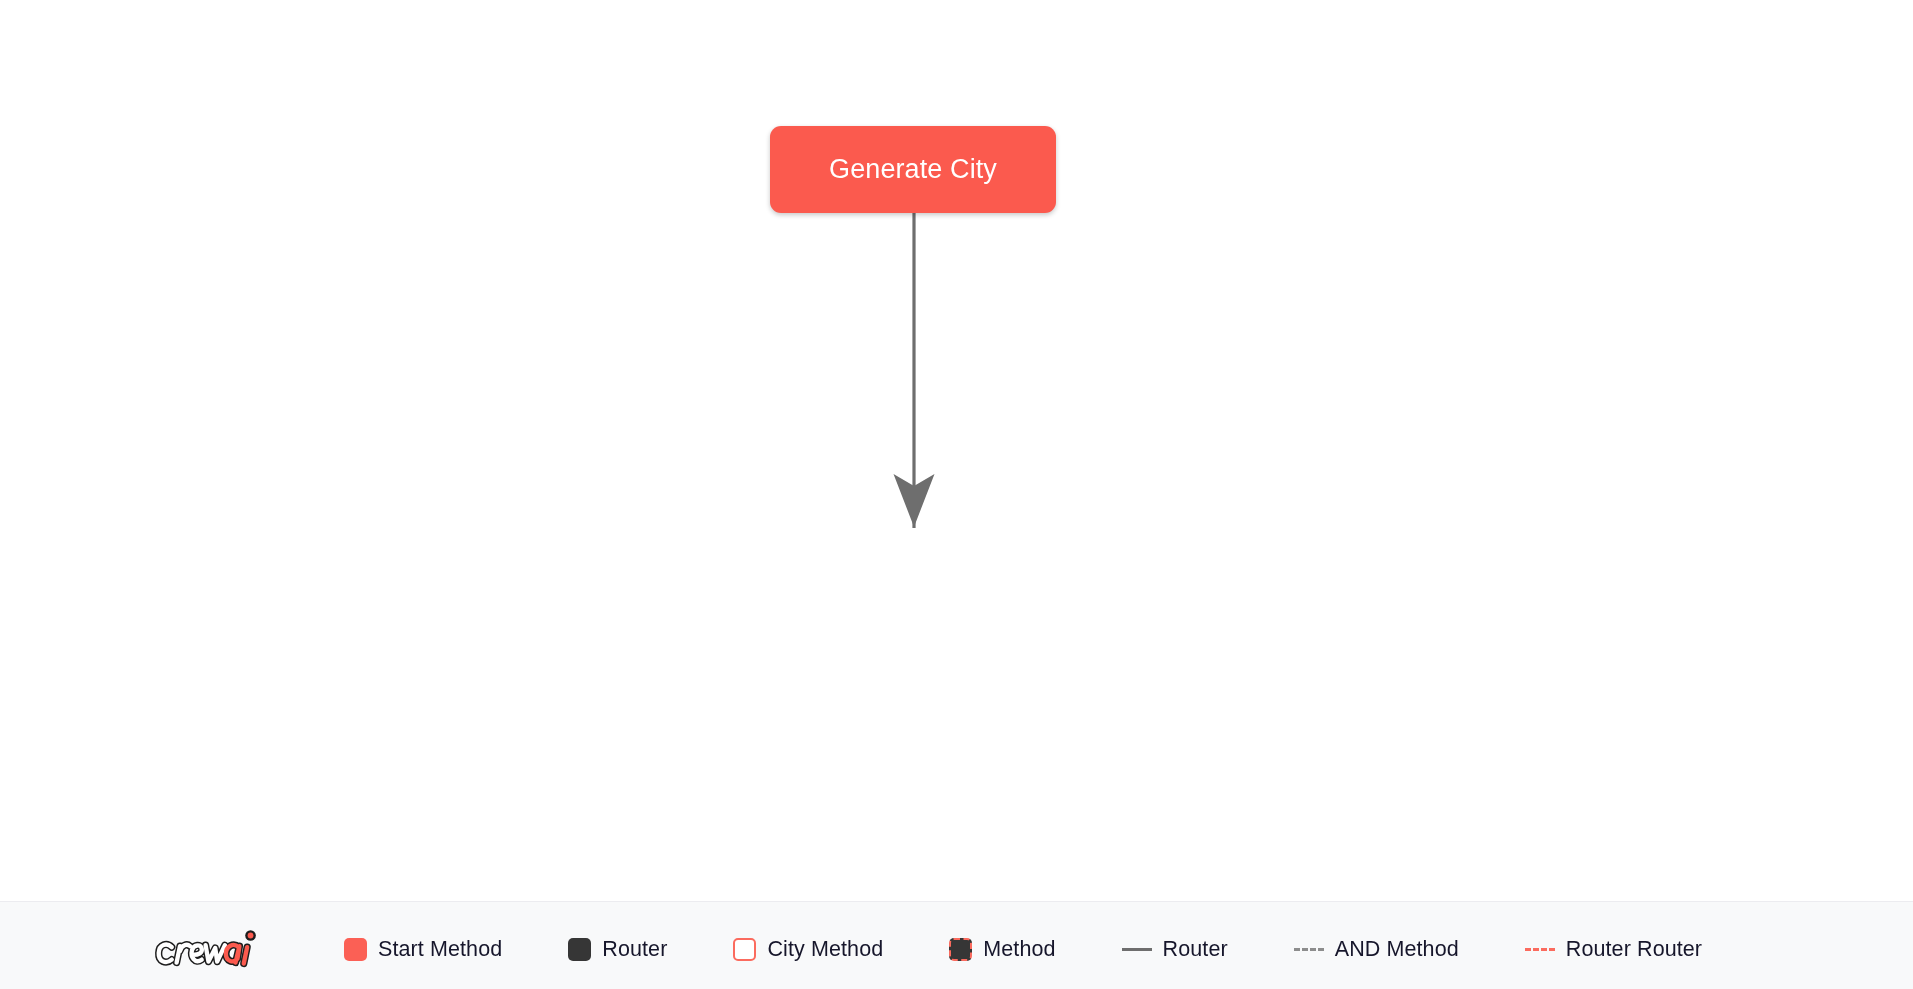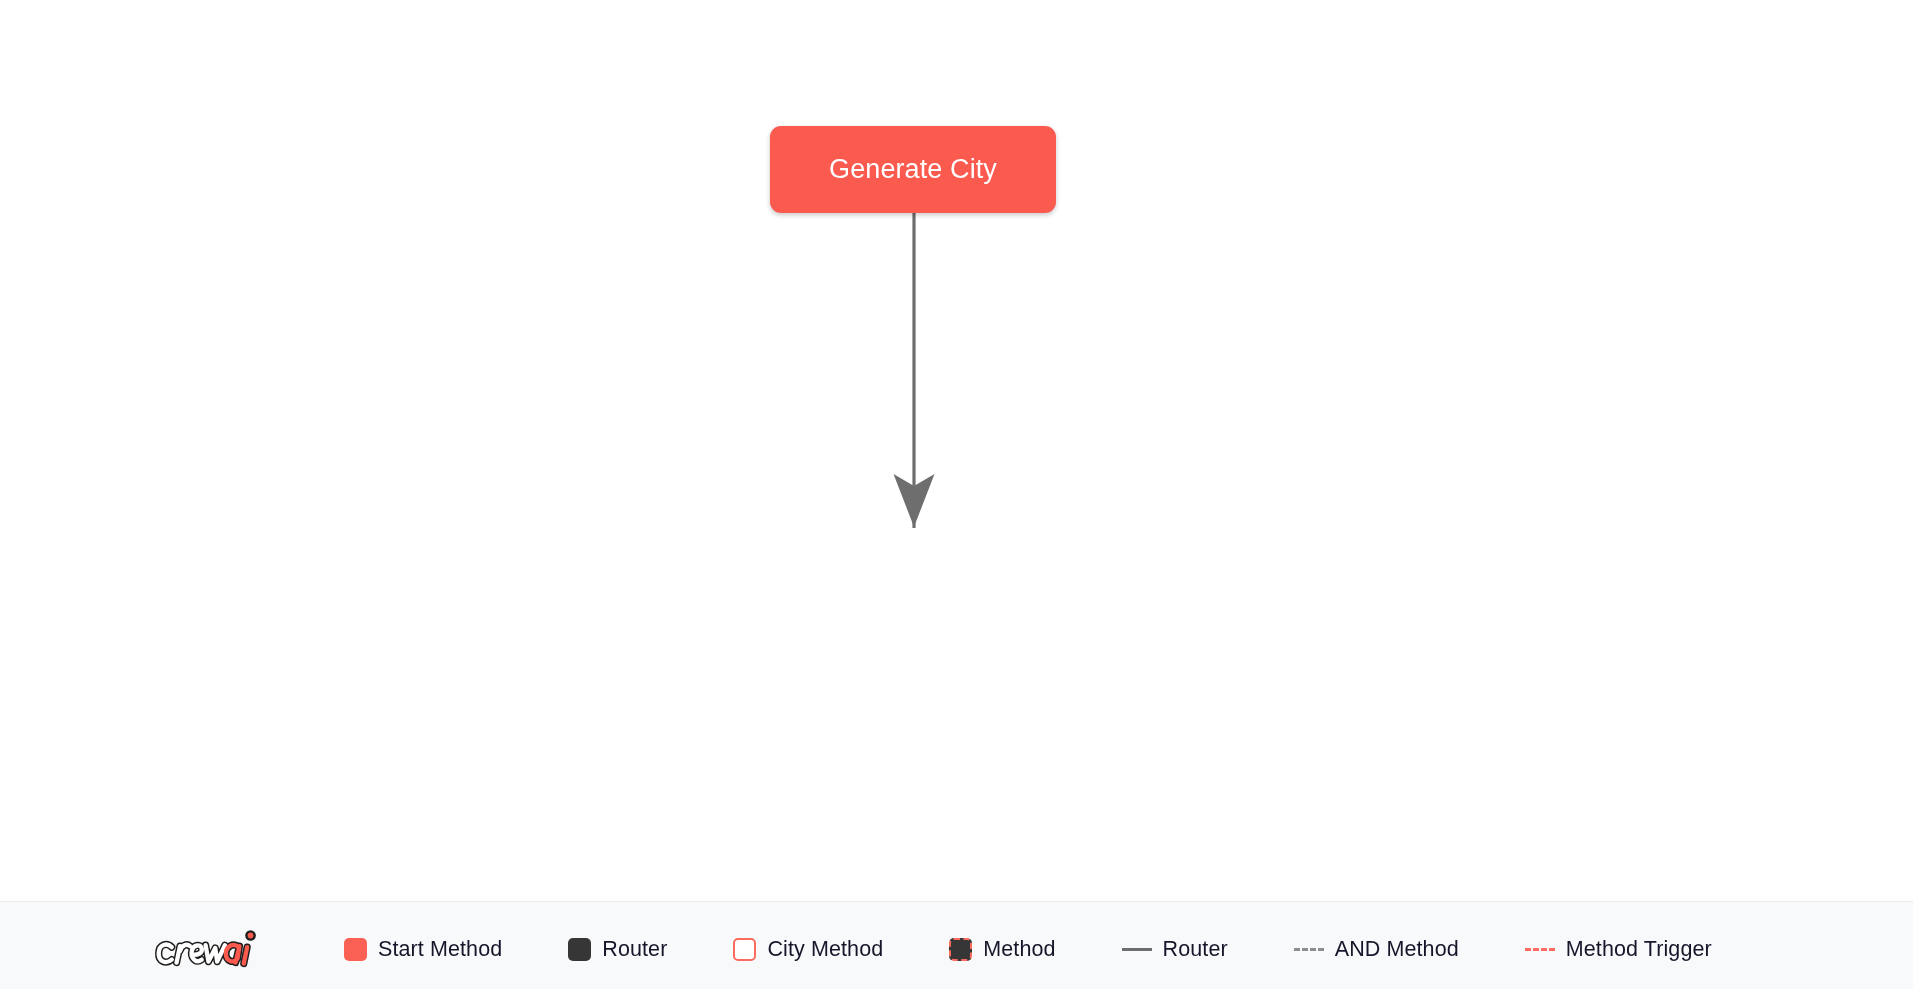--- a/index.html
+++ b/index.html
@@ -219,17 +219,17 @@
       <span class="legend-label">Router</span>
     </div>
 
     <div class="legend-item">
       <span class="line-swatch line-and-trigger"></span>
       <span class="legend-label">AND Method</span>
     </div>
 
     <div class="legend-item">
       <span class="line-swatch line-router-trigger"></span>
-      <span class="legend-label">Method Trigger</span>
+      <span class="legend-label">Router Router</span>
     </div>
 
   </div>
 </div>
 
 </body></html>

